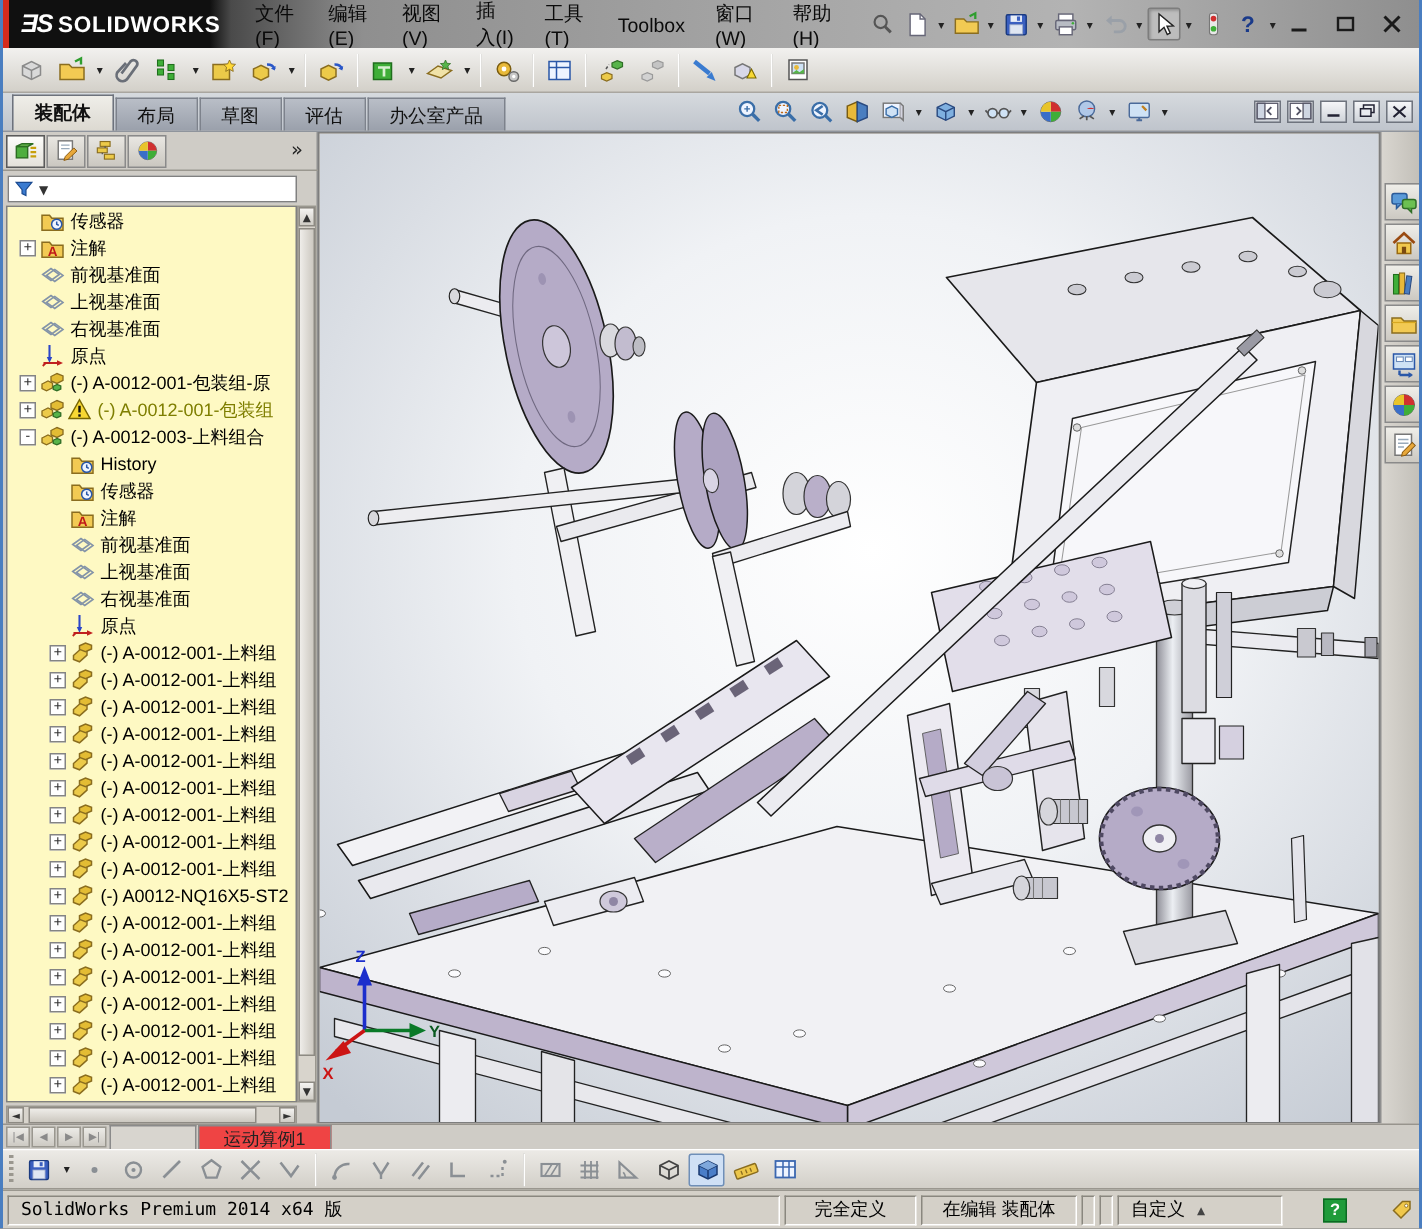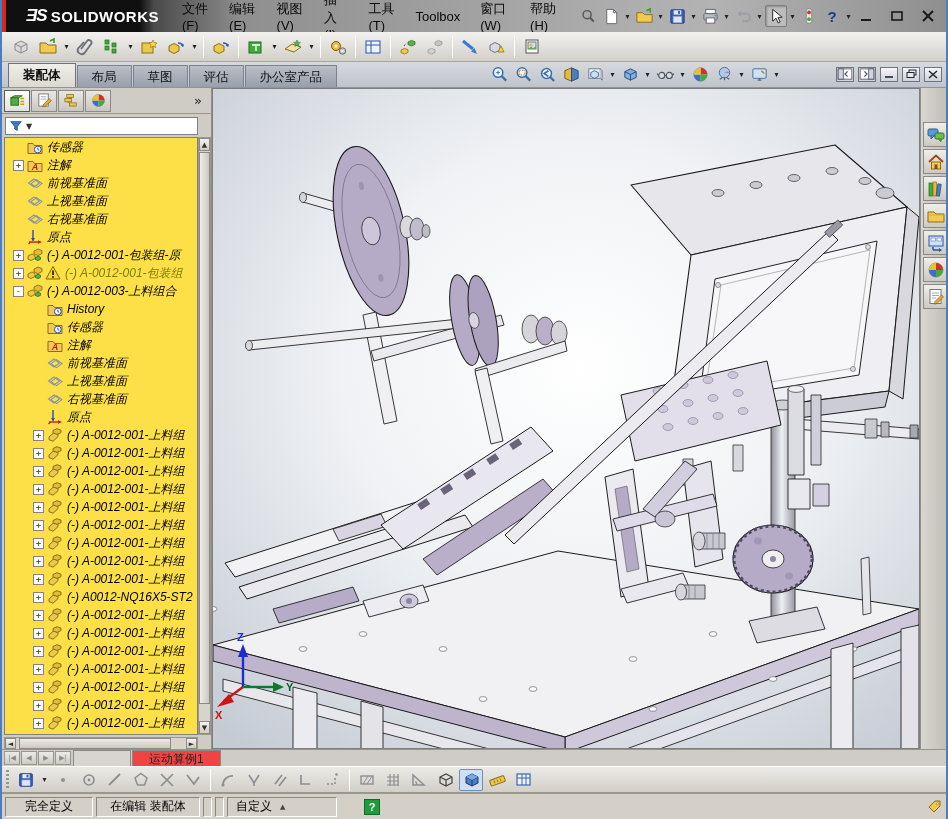--- a/index.html
+++ b/index.html
@@ -6,21 +6,21 @@
   *{box-sizing:border-box;user-select:none;cursor:default;}
   .app{position:relative;width:948px;height:819px;font-family:"Liberation Sans",sans-serif;font-size:12px;color:#000;
        background:#d4d0c8;overflow:hidden;border-left:2px solid #4a7ec0;border-right:2px solid #4a7ec0;}
   .abs{position:absolute;}
   svg{display:block;}
   
   .titlebar{left:0;top:0;width:948px;height:32px;
     background:linear-gradient(90deg,#101010 0,#101010 138px,#4a4a4a 152px,#8f8f8f 240px,#a6a6a6 55%,#b3b3b3 75%,#8e8e8e 100%);
     display:flex;align-items:center;}
   .redstripe{position:absolute;left:0;top:0;width:4px;height:32px;background:#d42b1e;}
-  .logo{display:flex;align-items:center;gap:4px;padding:0 14px 0 24px;height:32px;}
+  .logo{display:flex;align-items:center;gap:4px;padding:0 14px 0 12px;height:32px;}
   .logomark{color:#fff;font-weight:bold;font-style:italic;font-size:17px;letter-spacing:-1px;}
   .logotext{color:#fff;font-weight:bold;font-size:15px;letter-spacing:.5px;}
   .menus{display:flex;gap:2px;height:16px;align-items:center;}
   .menu{padding:4px 9px;color:#0a0a0a;font-size:13px;}
   .qa{display:flex;align-items:center;gap:1px;margin-left:10px;}
   .qbtn{width:22px;height:22px;display:flex;align-items:center;justify-content:center;border-radius:2px;}
   .qbtn.pressed{background:#bdbdbd;border:1px solid #7d7d7d;box-shadow:inset 1px 1px 2px #00000040;}
   .qcaret{font-size:8px;color:#222;width:9px;text-align:center;font-family:"DejaVu Sans",sans-serif;}
   .winbtns{margin-left:auto;display:flex;gap:6px;padding-right:10px;}
   .wbtn{width:25px;height:20px;display:flex;align-items:center;justify-content:center;}
@@ -43,21 +43,21 @@
     display:flex;align-items:center;justify-content:center;font-size:9px;color:#223;}
   
   .leftpanel{left:0;top:88px;width:210px;height:661px;background:#cfccc6;border-right:1px solid #8f8f8f;}
   .ptabs{position:absolute;left:0;top:0;width:210px;height:26px;display:flex;align-items:center;padding:2px 2px;gap:1px;border-bottom:1px solid #9a978f;}
   .ptab{width:26px;height:22px;border:1px solid #8a8a8a;background:linear-gradient(#e9e7e2,#cac7c0);display:flex;align-items:center;justify-content:center;}
   .ptab.active{background:linear-gradient(#fdfdfb,#e4e1da);border-color:#5a5a5a;}
   .pmore{margin-left:auto;font-size:13px;color:#222;padding-right:8px;font-family:"DejaVu Sans",sans-serif;}
   .filterrow{position:absolute;left:3px;top:29px;width:193px;height:18px;background:#fff;border:1px solid #808080;
     display:flex;align-items:center;padding-left:3px;gap:3px;}
   .fcaret{font-size:8px;color:#333;font-family:"DejaVu Sans",sans-serif;}
-  .tree{position:absolute;left:2px;top:49px;width:194px;height:598px;background:#fde047;border:1px solid #808080;overflow:hidden;font-style:italic;}
+  .tree{position:absolute;left:2px;top:49px;width:194px;height:598px;background:#fef9c3;border:1px solid #808080;overflow:hidden;}
   .trow{height:18px;display:flex;align-items:center;white-space:nowrap;overflow:hidden;}
   .sp1{width:8px;flex:none;}
   .sp2{width:28px;flex:none;}
   .ebox{flex:none;width:11px;height:11px;border:1px solid #848484;background:#fff;font-size:9px;line-height:9px;
     text-align:center;color:#333;margin-right:3px;font-family:"DejaVu Sans Mono",monospace;}
   .eboxspace{flex:none;width:14px;height:11px;}
   .ti{flex:none;width:16px;height:16px;margin-right:4px;position:relative;}
   .ti svg{width:16px;height:16px;}
   .tlabel{font-size:12px;color:#000;}
   .olive .tlabel{color:#7e7e00;}
@@ -1377,20 +1377,21 @@
       </span>
     <span class="sbtn">
         <svg width="19" height="19">
           <rect x="3" y="4" width="13" height="11" fill="#eef4ff" stroke="#3a66b0" stroke-width="1.2"></rect>
           <path d="M3 8 H16 M8 4 V15 M12 4 V15" stroke="#3a66b0" stroke-width="1"></path>
         </svg>
       </span>
   </div>
 
   <div class="abs statusbar">
+    <div class="scell sapp">SolidWorks Premium 2014 x64 版</div>
     <div class="scell sdef">完全定义</div>
     <div class="scell sedit">在编辑 装配体</div>
     <div class="scell sthin"></div>
     <div class="scell sthin"></div>
     <div class="scell scustom">
       <span>自定义</span>
       <span class="scaret">▲</span>
     </div>
     <div class="shelp">
         <span>?</span>

